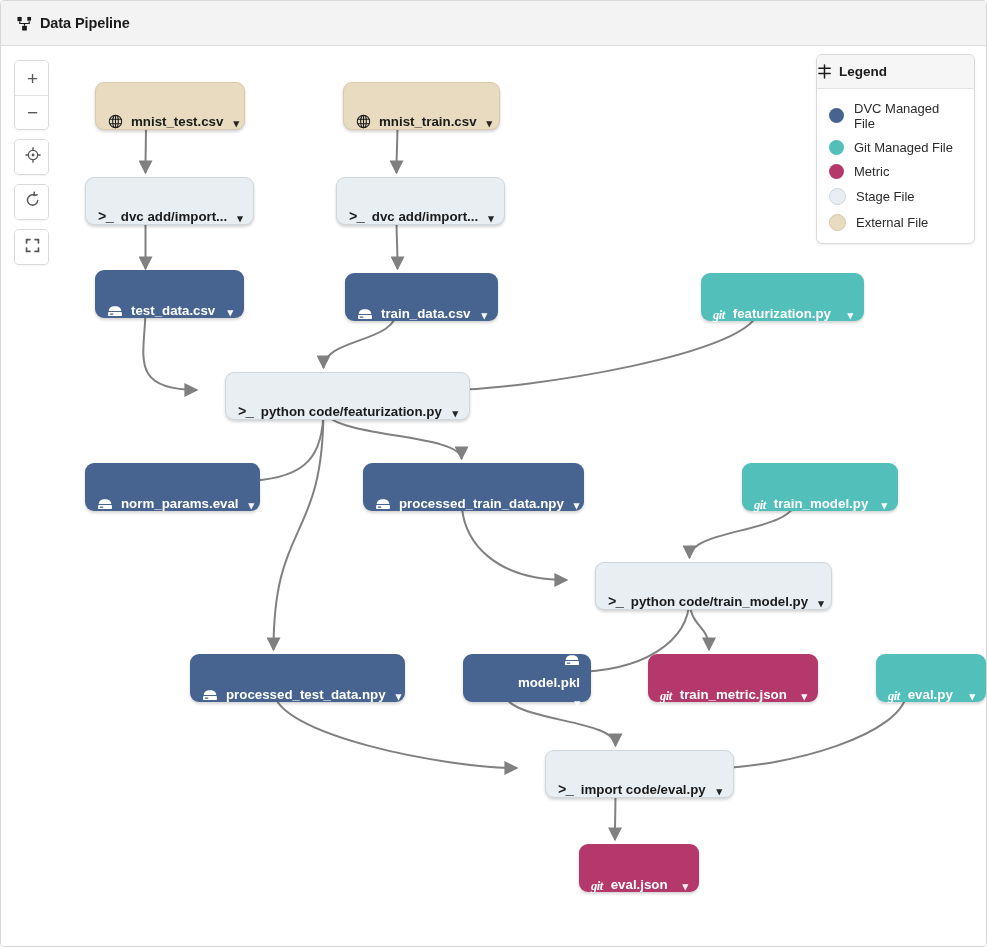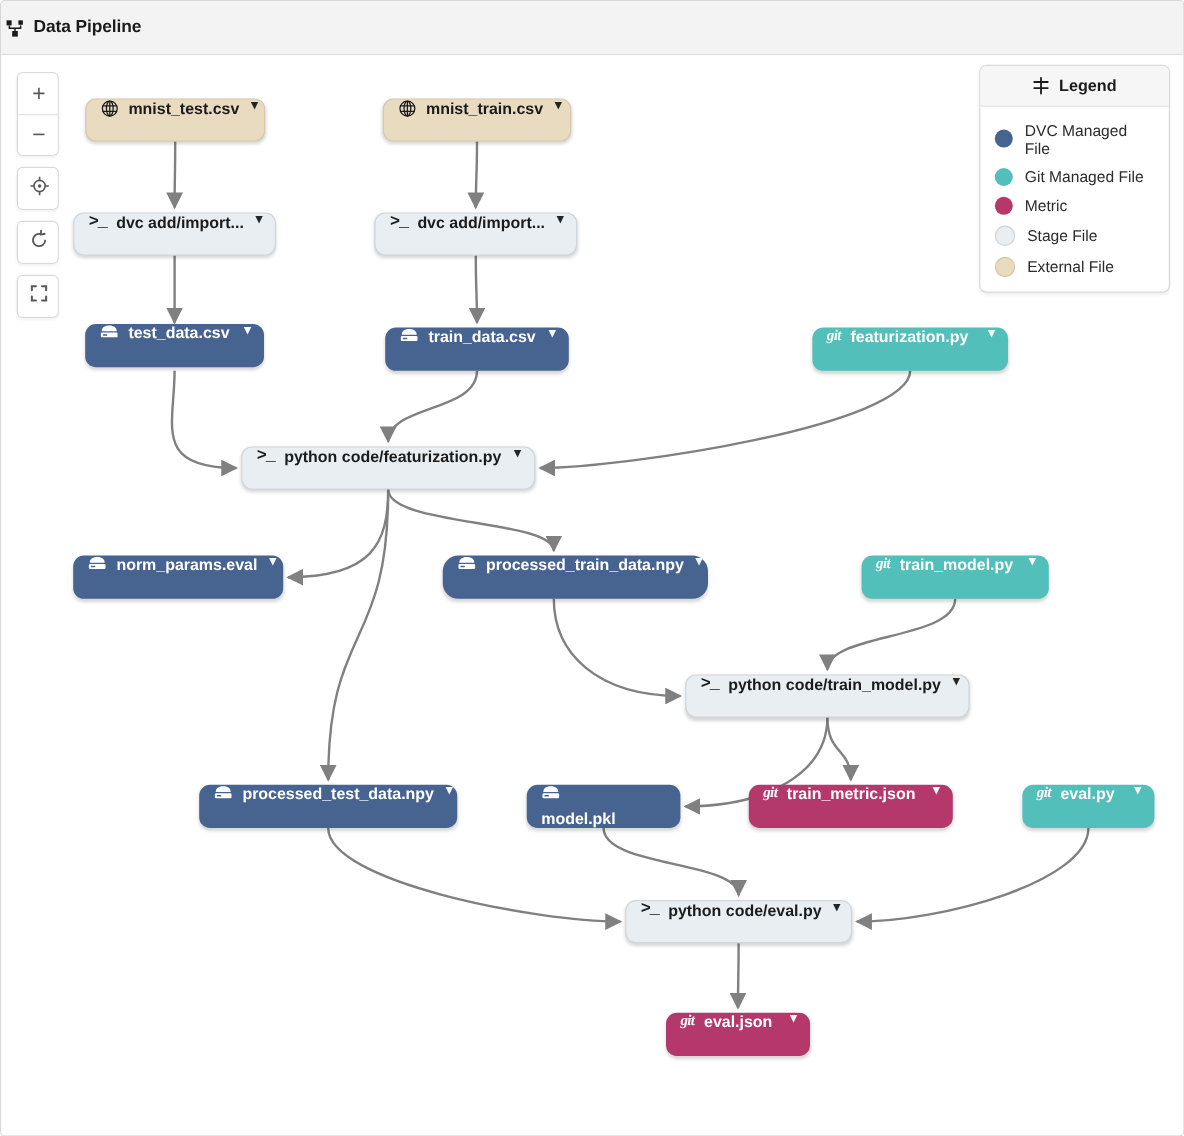--- a/index.html
+++ b/index.html
@@ -22,21 +22,21 @@
   #titlebar {
     position: absolute;
     top: 0; left: 0;
     width: 100%;
     height: 45px;
     box-sizing: border-box;
     background: #f3f3f3;
     border-bottom: 1px solid #dcdcdc;
     display: flex;
     align-items: center;
-    padding-left: 4px;
+    padding-left: 16px;
     gap: 8px;
   }
   #titlebar .ttl {
     font-size: 14.5px;
     font-weight: bold;
     color: #1b1b1b;
     letter-spacing: -.1px;
   }
   
   #canvas {
@@ -101,21 +101,21 @@
     box-shadow: 0 1px 3px rgba(0,0,0,.07);
     z-index: 5;
     overflow: hidden;
   }
   #legend .lg-head {
     height: 33px;
     background: #f6f6f6;
     border-bottom: 1px solid #e3e3e3;
     display: flex;
     align-items: center;
-    justify-content: center;
+    justify-content: flex-start;
     gap: 7px;
     font-size: 13.5px;
     font-weight: bold;
     color: #1b1b1b;
   }
   #legend .lg-body { padding: 7px 0 8px 0; }
   .lg-row {
     display: flex;
     align-items: center;
     gap: 10px;
@@ -127,31 +127,32 @@
     width: 15px;
     height: 15px;
     border-radius: 50%;
     flex: 0 0 auto;
   }
   
   .node {
     position: absolute;
     box-sizing: border-box;
     display: flex;
-    align-items: flex-start;
+    align-items: flex-end;
     gap: 8px;
     padding: 0 11px 0 12px;
     border-radius: 9px;
-    height: 36px;
+    height: 48px;
     font-size: 13.3px;
     font-weight: bold;
     white-space: nowrap;
     cursor: pointer;
     z-index: 3;
     box-shadow: 0 2px 3px rgba(0,0,0,.17);
+    margin-left: 24px;
   }
   .node .nlabel { flex: 1 1 auto; }
   .node .chev {
     flex: 0 0 auto;
     font-size: 11px;
     opacity: .95;
     line-height: 1;
     margin-left: 2px;
   }
   .node .nicon {
@@ -375,21 +376,21 @@
           <span class="nicon">
             <svg width="16" height="13" viewBox="0 0 18 14" fill="#ffffff">
               <path d="M2 6.4 C2 3.1 4.4 1 9 1 C13.6 1 16 3.1 16 6.4 Z"></path>
               <rect x="1.2" y="7.6" width="15.6" height="4.6" rx="1.1"></rect>
               <rect x="3" y="9.2" width="4.2" height="1.5" rx=".5" fill="#476490"></rect>
             </svg>
           </span>
           <span class="nlabel">norm_params.eval</span>
           <span class="chev">▾</span>
         </div>
-        <div class="node t-dvc" style="left: 368px; top: 417px; width: 221px; border-radius: 13px;">
+        <div class="node t-dvc" style="left: 338px; top: 417px; width: 221px;">
           <span class="nicon">
             <svg width="16" height="13" viewBox="0 0 18 14" fill="#ffffff">
               <path d="M2 6.4 C2 3.1 4.4 1 9 1 C13.6 1 16 3.1 16 6.4 Z"></path>
               <rect x="1.2" y="7.6" width="15.6" height="4.6" rx="1.1"></rect>
               <rect x="3" y="9.2" width="4.2" height="1.5" rx=".5" fill="#476490"></rect>
             </svg>
           </span>
           <span class="nlabel">processed_train_data.npy</span>
           <span class="chev">▾</span>
         </div>
@@ -430,21 +431,21 @@
           <span class="nlabel">train_metric.json</span>
           <span class="chev">▾</span>
         </div>
         <div class="node t-git" style="left: 851px; top: 608px; width: 110px;">
           <span class="nicon gitmark">git</span>
           <span class="nlabel">eval.py</span>
           <span class="chev">▾</span>
         </div>
         <div class="node t-stage" style="left: 520px; top: 704px; width: 189px;">
           <span class="nicon term">&gt;_</span>
-          <span class="nlabel">python code/eval.py</span>
+          <span class="nlabel">import code/eval.py</span>
           <span class="chev">▾</span>
         </div>
         <div class="node t-metric" style="left: 554px; top: 798px; width: 120px;">
           <span class="nicon gitmark">git</span>
           <span class="nlabel">eval.json</span>
           <span class="chev">▾</span>
         </div>
       </div>
   </div>
 </div>

